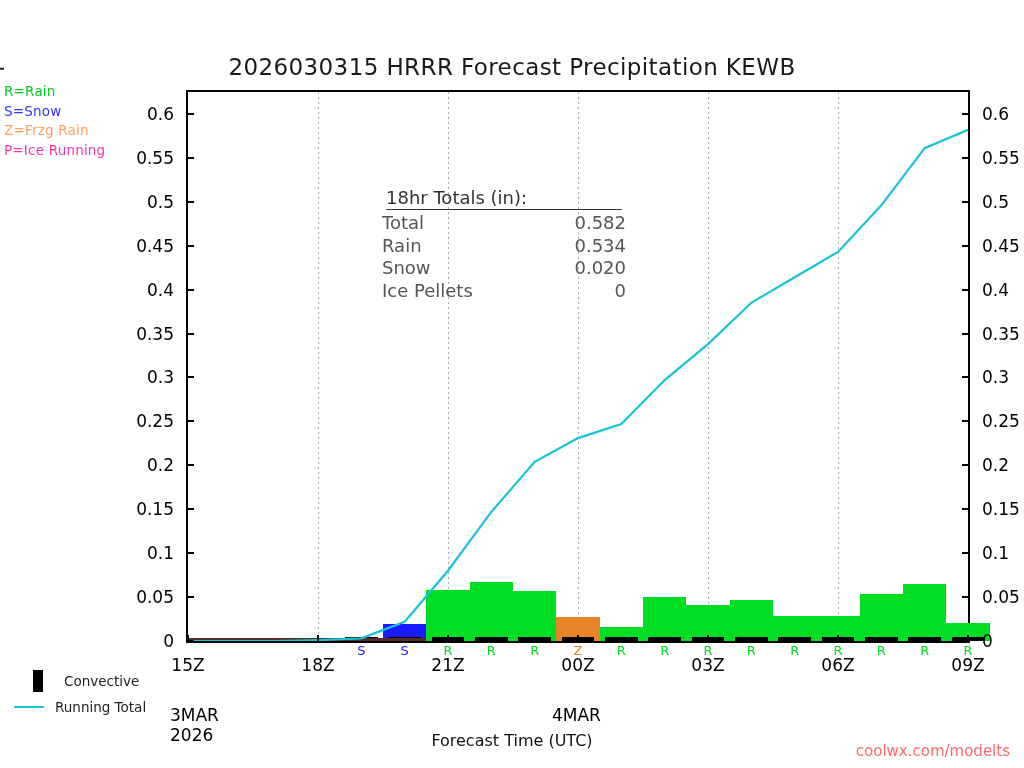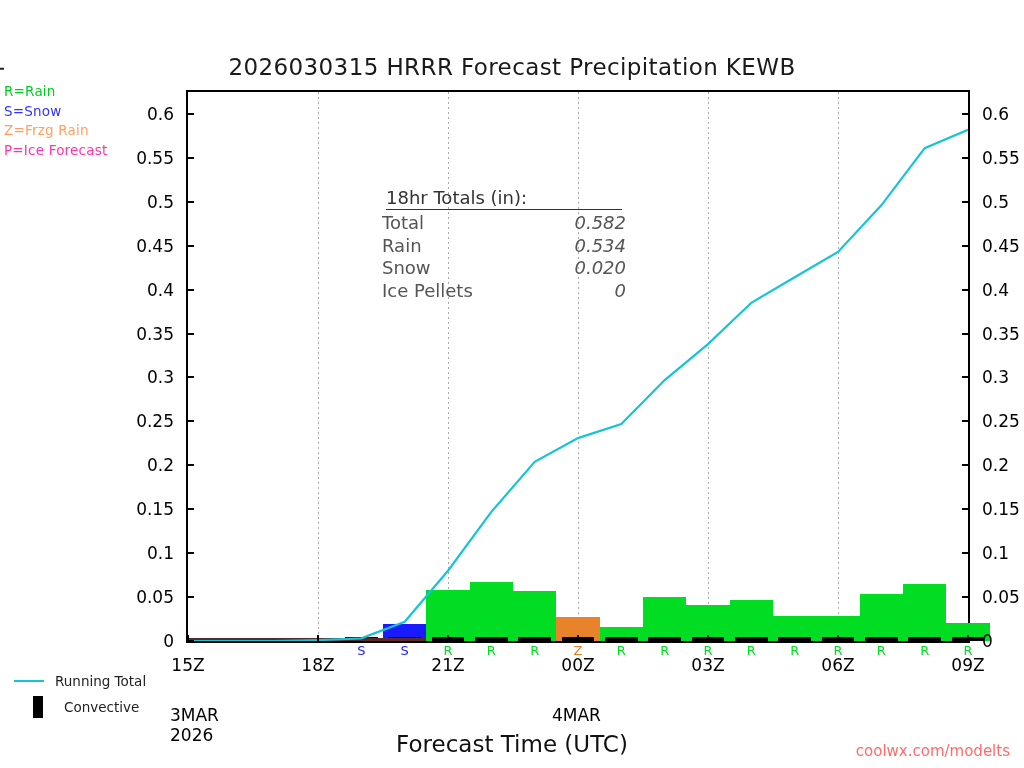--- a/index.html
+++ b/index.html
@@ -37,29 +37,29 @@
   .conv{position:absolute;height:4px;background:#000;}
   
   .totals-box{
     position:absolute;left:190px;top:93px;width:252px;
     background:rgba(255,255,255,0.0);padding:2px 4px;box-sizing:border-box;
   }
   .totals-head{font-size:18px;color:#333;text-align:left;
      border-bottom:1.5px solid #333;padding-bottom:1px;margin:0 4px 2px 4px;}
   .totals-row{font-size:18px;color:#555;display:flex;justify-content:space-between;line-height:22.5px;}
   .totals-row .lab{white-space:nowrap;}
-  .totals-row .val{white-space:nowrap;font-style:italic;}
+  .totals-row .val{white-space:nowrap;}
   
   .yaxis-title{
     position:absolute;left:-20px;top:125px;font-size:22px;color:#222;
     transform:rotate(-90deg);transform-origin:left top;white-space:nowrap;
   }
   .xaxis-title{
     position:absolute;left:0;top:731px;width:1024px;text-align:center;
-    font-size:23px;color:#111;
+    font-size:16px;color:#111;
   }
   .date-stack{position:absolute;font-size:17px;color:#000;line-height:20px;white-space:nowrap;}
   
   .blegend{position:absolute;left:14px;top:668px;font-size:13.5px;color:#222;}
   .blrow{display:flex;align-items:center;height:26px;}
   .sw-line{width:30px;height:2px;background:#16c4d4;margin-right:11px;}
   .sw-box{width:10px;height:22px;background:#000;margin:0 21px 0 19px;}
   .watermark{position:absolute;right:14px;top:742px;font-size:15px;color:#ff6b6b;}
 </style>
 </head>
@@ -71,21 +71,21 @@
   <div>
     <span style="color: rgb(0, 204, 34);">R=Rain</span>
   </div>
   <div>
     <span style="color: rgb(51, 51, 255);">S=Snow</span>
   </div>
   <div>
     <span style="color: rgb(255, 160, 96);">Z=Frzg Rain</span>
   </div>
   <div>
-    <span style="color: rgb(255, 51, 170);">P=Ice Forecast</span>
+    <span style="color: rgb(255, 51, 170);">P=Ice Running</span>
   </div>
 </div>
 
 <div class="yaxis-title">Precipitation (in)</div>
 
 <div class="plot-frame">
   <div class="plot-inner" id="plot-inner">
       <div class="vgrid" style="left: 130px;"></div>
       <div class="vgrid" style="left: 260px;"></div>
       <div class="vgrid" style="left: 390px;"></div>
@@ -237,22 +237,22 @@
 <div class="date-stack" id="date-left" style="left:170px;top:705px;">
   <div>3MAR</div>
   <div>2026</div>
 </div>
 <div class="date-stack" id="date-mid" style="left: 552px; top: 705px;">
   <div>4MAR</div>
 </div>
 
 <div class="blegend">
   <div class="blrow">
+    <span class="sw-box" style="background: rgb(0, 0, 0);"></span>
+    <span>Convective</span>
+  </div>
+  <div class="blrow">
     <span class="sw-line" style="background: rgb(22, 196, 212);"></span>
     <span>Running Total</span>
   </div>
-  <div class="blrow">
-    <span class="sw-box" style="background: rgb(0, 0, 0);"></span>
-    <span>Convective</span>
-  </div>
 </div>
 
 <div class="watermark">coolwx.com/modelts</div>
 
 </body></html>

